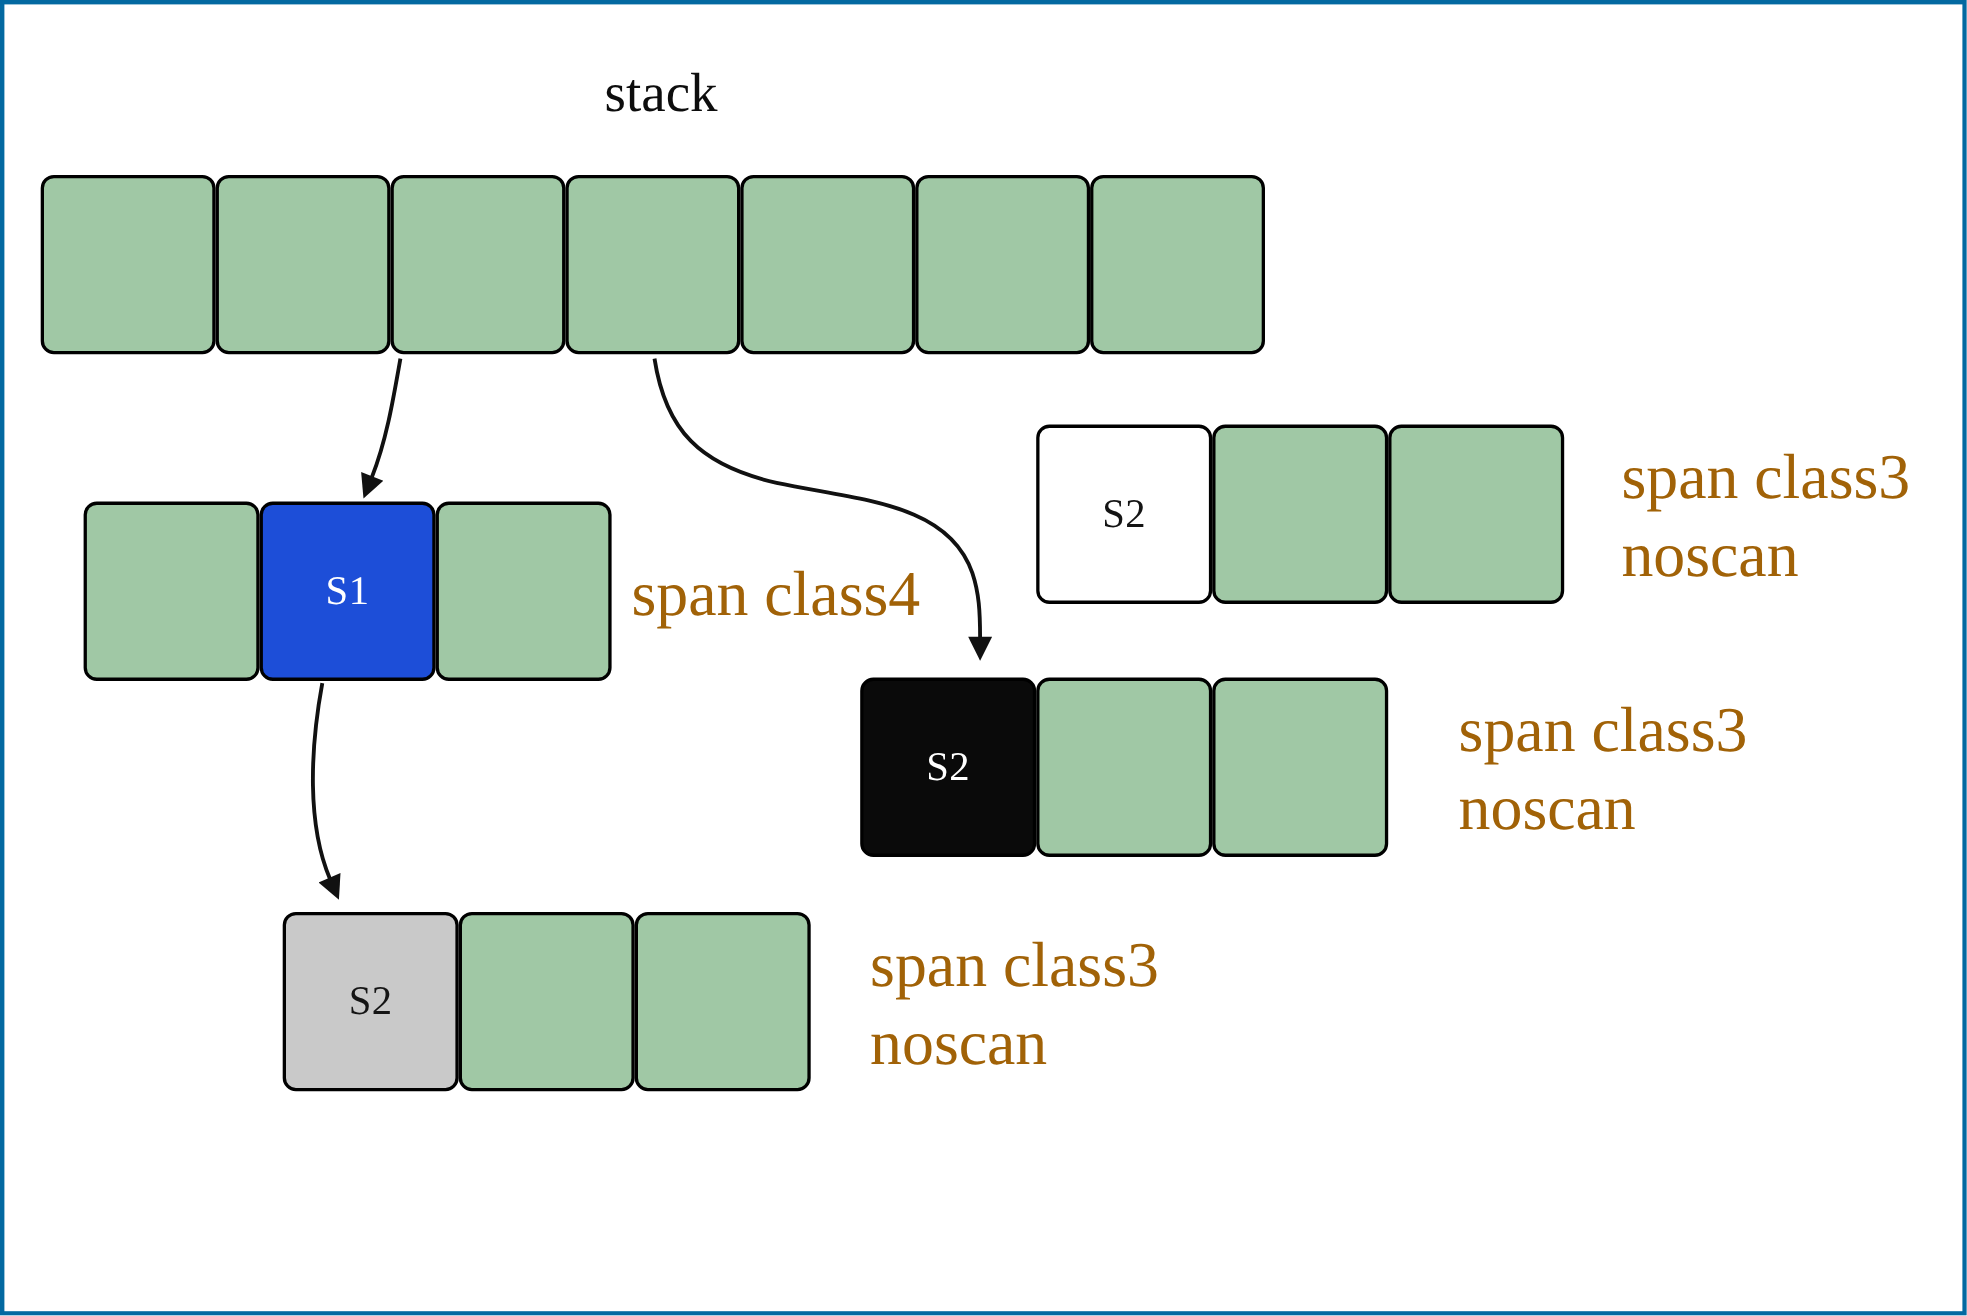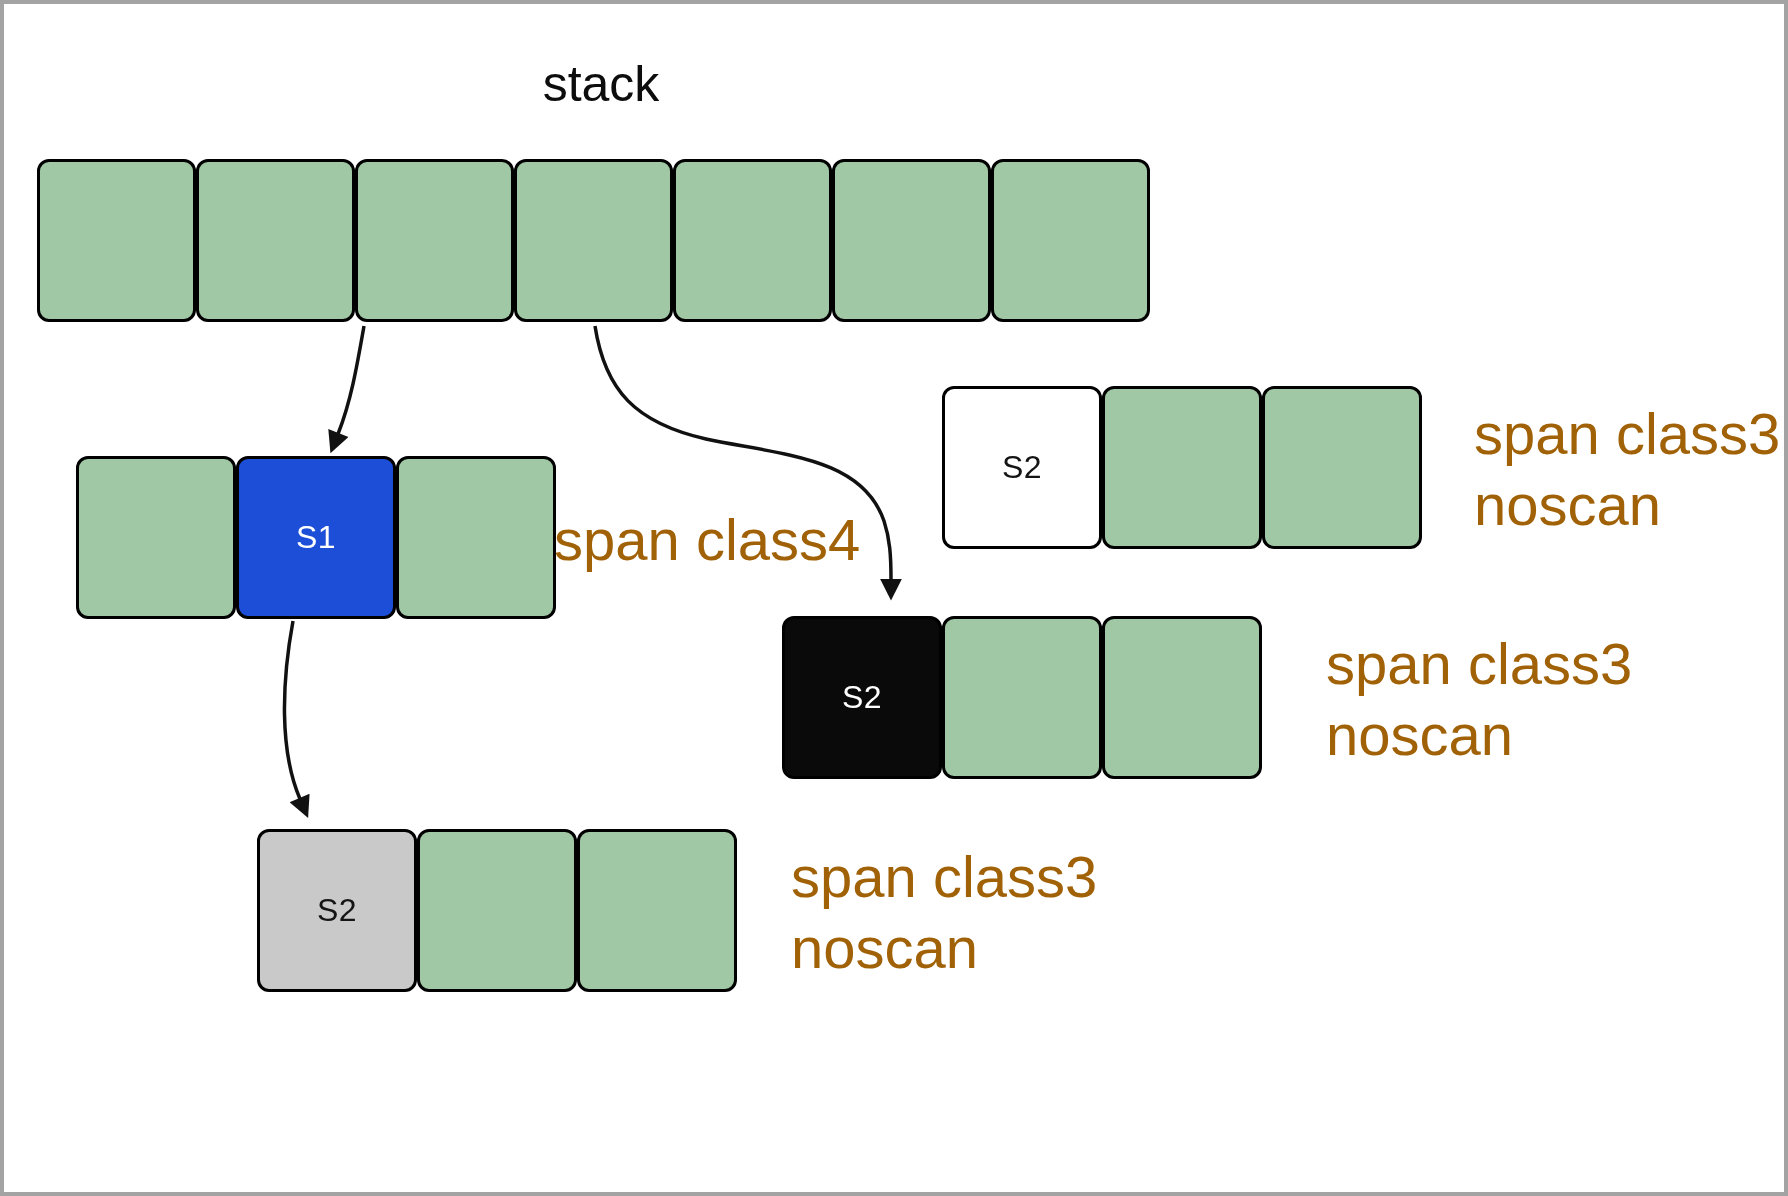--- a/index.html
+++ b/index.html
@@ -1,23 +1,23 @@
 <!DOCTYPE html>
 <html><head>
 <meta charset="utf-8">
 <style>
   html, body { margin: 0; padding: 0; background: #ffffff; }
   .canvas {
     position: relative;
     width: 1788px;
     height: 1196px;
     box-sizing: border-box;
-    border: 4px solid #a3a3a3;
+    border: 4px solid #0369a1;
     background: #ffffff;
-    font-family: Liberation Sans, sans-serif;
+    font-family: Liberation Serif, serif;
     color: #0d0d0d;
     overflow: hidden;
   }
   .title {
     position: absolute;
     left: 447px; top: 52px; width: 300px;
     text-align: center;
     font-size: 50px;
     line-height: 56px;
     color: #0d0d0d;
@@ -27,21 +27,21 @@
     box-sizing: border-box;
     width: 160px; height: 163px;
     border: 3px solid #000000;
     border-radius: 12px;
     display: flex;
     align-items: center;
     justify-content: center;
   }
   .stack-row .cell { width: 159px; }
   .cell .cell-text {
-    font-size: 32px;
+    font-size: 37px;
     font-weight: 500;
     letter-spacing: 0.5px;
   }
   .label {
     position: absolute;
     font-size: 58px;
     line-height: 71px;
     white-space: nowrap;
     color: #a16207;
   }
@@ -81,21 +81,21 @@
     <div class="cell" style="background: rgb(160, 200, 165);">
       <span class="cell-text"></span>
     </div>
     <div class="cell" style="background: #1d4ed8;">
       <span class="cell-text" style="color: rgb(255, 255, 255);">S1</span>
     </div>
     <div class="cell" style="background: rgb(160, 200, 165);">
       <span class="cell-text"></span>
     </div>
   </div>
-  <div class="label" style="left:550px; top:500px;">
+  <div class="label" style="left:570px; top:500px;">
     <div>span class4</div>
   </div>
 
   <div class="row" style="left:938px; top:382px;">
     <div class="cell" style="background: rgb(255, 255, 255);">
       <span class="cell-text" style="color: rgb(20, 20, 20);">S2</span>
     </div>
     <div class="cell" style="background: rgb(160, 200, 165);">
       <span class="cell-text"></span>
     </div>

